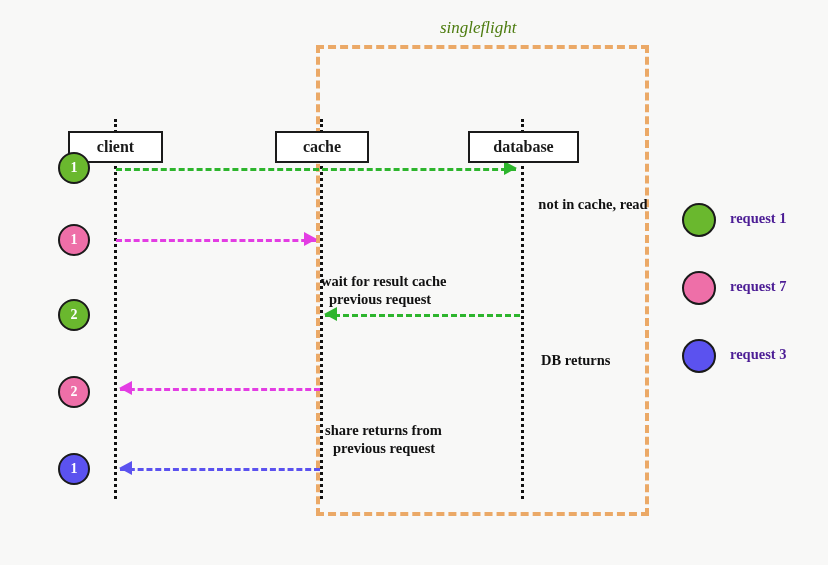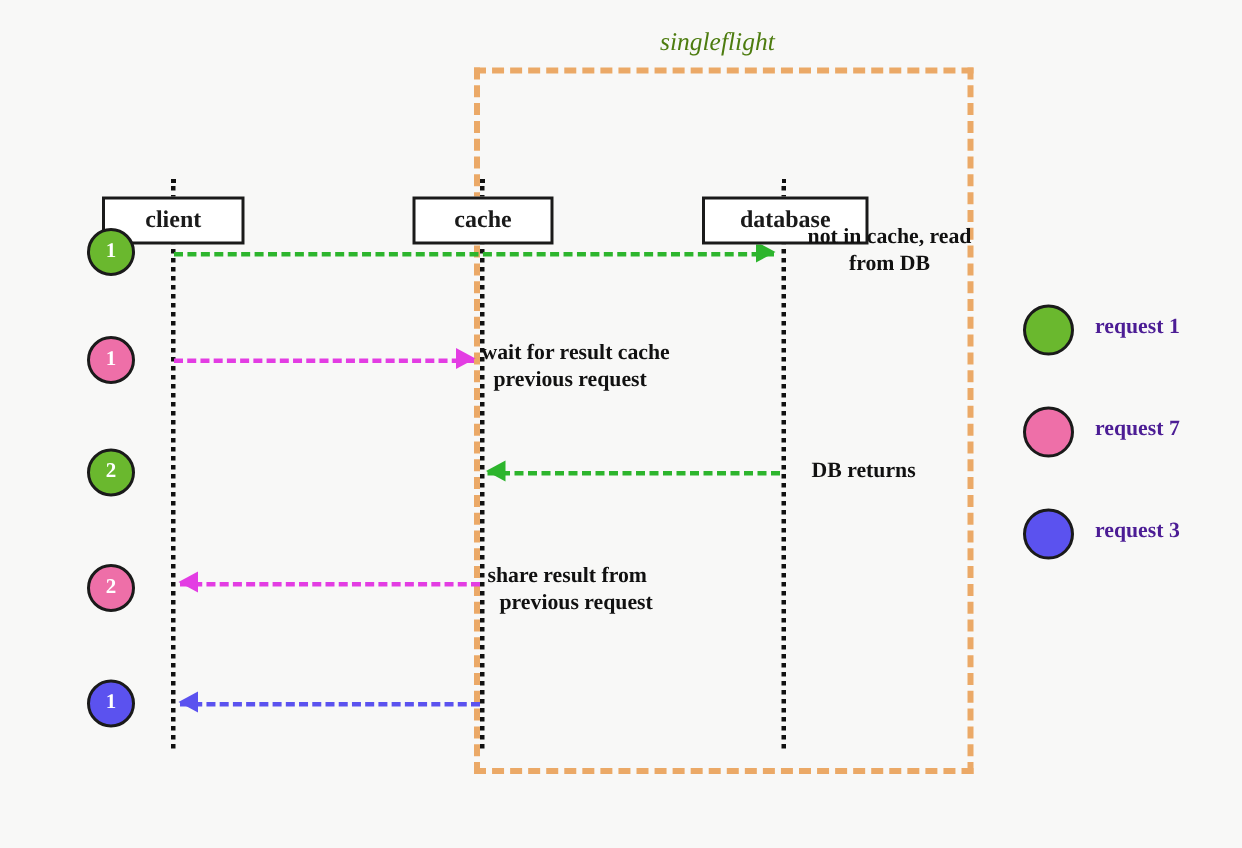--- a/index.html
+++ b/index.html
@@ -112,20 +112,21 @@
   .arrow.left  .head { left: -1px;  border-right-width: 13px; border-right-style: solid; }
 
   
   .msg-label {
     position: absolute;
     font-weight: bold;
     font-size: 14.5px;
     color: #111111;
     line-height: 18px;
     z-index: 7;
+    margin-top: 46px;
   }
   .msg-label.center { text-align: center; }
 
   
   .legend {
     position: absolute;
     left: 682px;
     top: 203px;
   }
   .legend-row {
@@ -168,21 +169,20 @@
   <div class="lifeline ll-cache"></div>
   <div class="lifeline ll-database"></div>
 
   <div class="marker" style="left: 58px; top: 152px; background: rgb(106, 184, 46);">1</div>
   <div class="arrow right" style="left:116px; top:168px; width:400px;">
     <div class="shaft" style="border-top-color: rgb(45, 181, 45);"></div>
     <div class="head" style="border-left-color: rgb(45, 181, 45);"></div>
   </div>
   <div class="msg-label center" style="left:528px; top:149px; width:130px;">
     <div>not in cache, read</div>
-    <div>from DB</div>
   </div>
 
   <div class="marker" style="left: 58px; top: 224px; background: rgb(238, 111, 168);">1</div>
   <div class="arrow right" style="left:116px; top:239px; width:200px;">
     <div class="shaft" style="border-top-color: rgb(227, 61, 227);"></div>
     <div class="head" style="border-left-color: rgb(227, 61, 227);"></div>
   </div>
   <div class="msg-label" style="left:321px; top:226px; width:180px;">
     <div>wait for result cache</div>
     <div style="padding-left:8px;">previous request</div>
@@ -196,21 +196,21 @@
   <div class="msg-label" style="left:541px; top:305px; width:160px;">
     <div>DB returns</div>
   </div>
 
   <div class="marker" style="left: 58px; top: 376px; background: rgb(238, 111, 168);">2</div>
   <div class="arrow left" style="left:120px; top:388px; width:200px;">
     <div class="shaft" style="border-top-color: rgb(227, 61, 227);"></div>
     <div class="head" style="border-right-color: rgb(227, 61, 227);"></div>
   </div>
   <div class="msg-label" style="left:325px; top:375px; width:180px;">
-    <div>share result from</div>
+    <div>share returns from</div>
     <div style="padding-left:8px;">previous request</div>
   </div>
 
   <div class="marker" style="left: 58px; top: 453px; background: rgb(91, 82, 239);">1</div>
   <div class="arrow left" style="left:120px; top:468px; width:200px;">
     <div class="shaft" style="border-top-color: rgb(91, 82, 239);"></div>
     <div class="head" style="border-right-color: rgb(91, 82, 239);"></div>
   </div>
 
   <div class="legend">

